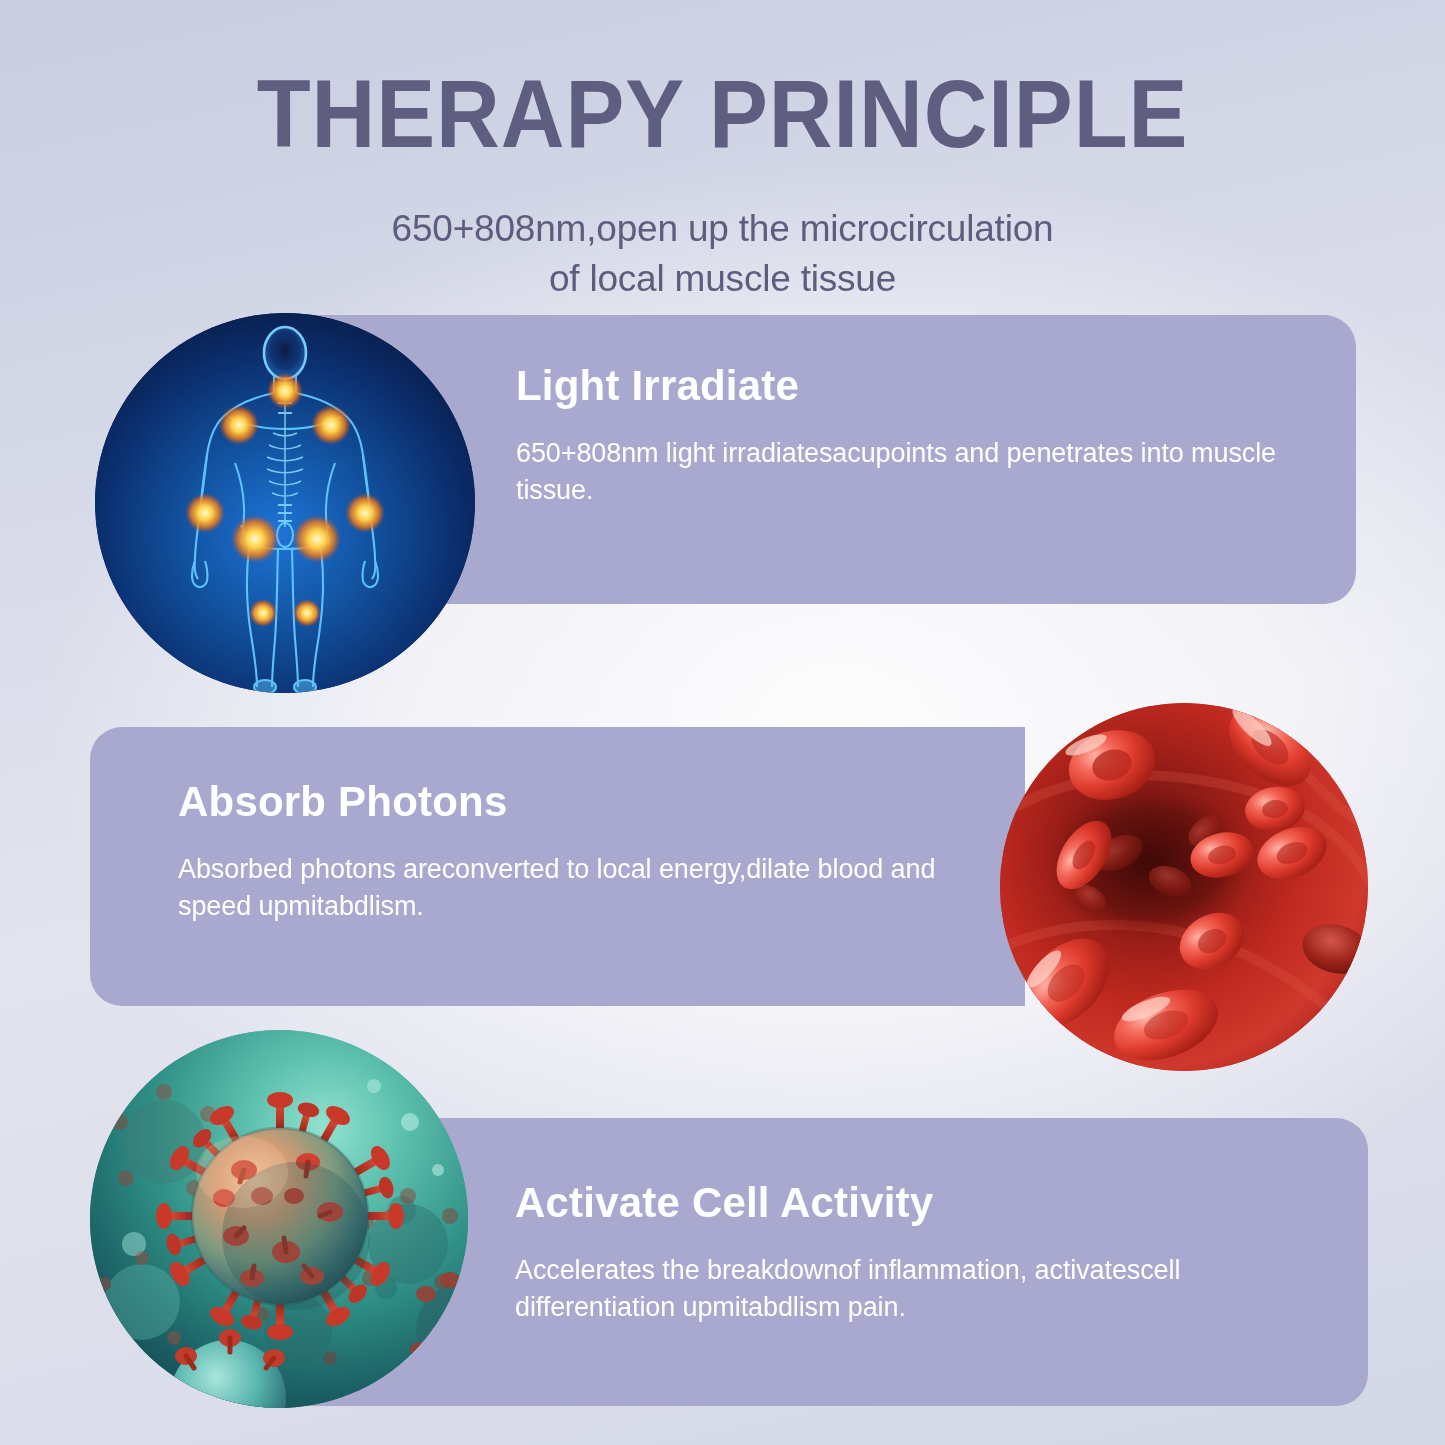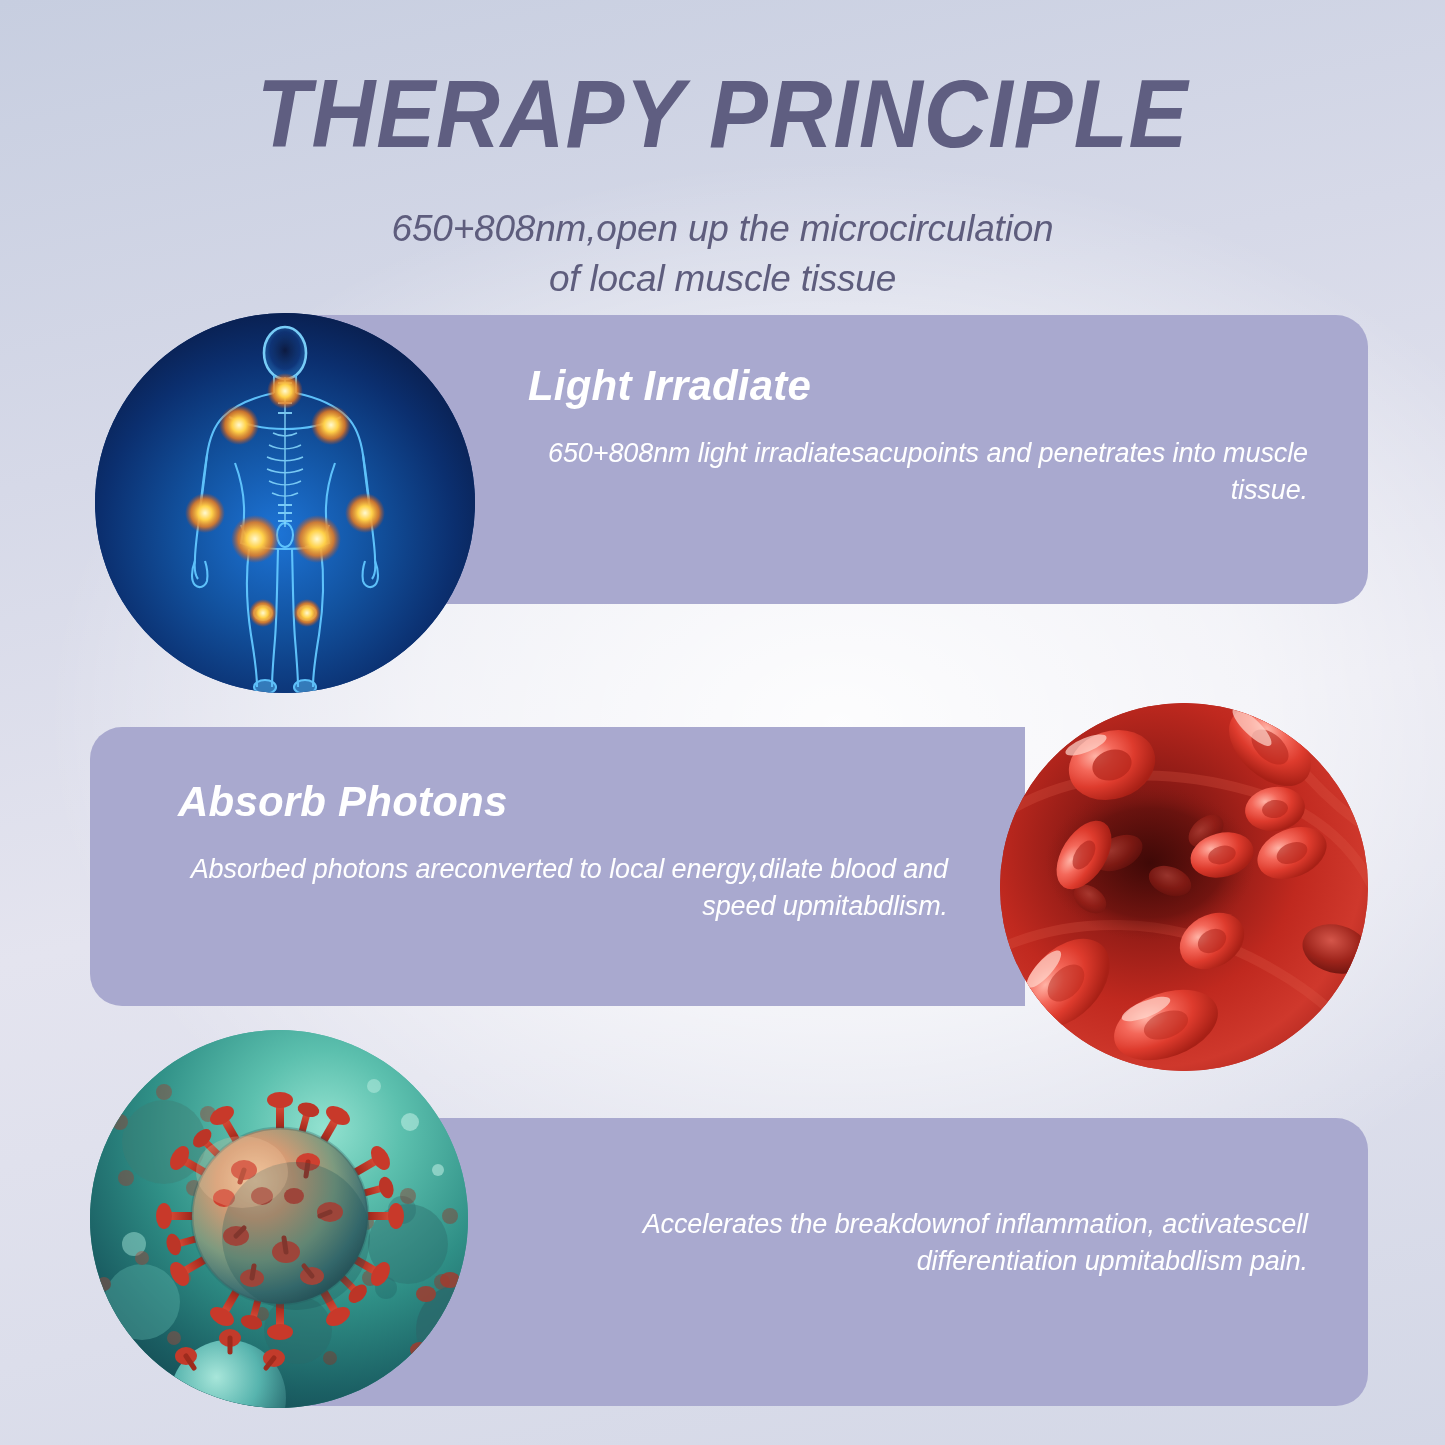--- a/index.html
+++ b/index.html
@@ -14,21 +14,20 @@
   }
 
   #page {
     position: relative;
     width: 1445px;
     height: 1445px;
     background:
       radial-gradient(ellipse 1100px 780px at 58% 50%, rgba(255,255,255,0.92) 0%, rgba(255,255,255,0.62) 38%, rgba(255,255,255,0.0) 72%),
       linear-gradient(168deg, #c7cee0 0%, #d6d9e8 28%, #e4e4ef 55%, #dcdeeb 78%, #d3d7e6 100%);
     overflow: hidden;
-    font-style: italic;
   }
 
   
   .header {
     position: absolute;
     top: 0;
     left: 0;
     width: 1445px;
     text-align: center;
   }
@@ -55,21 +54,21 @@
   }
   .subtitle .sub-line { display: block; }
 
   
   .card {
     position: absolute;
     background: #a9a9cf;
     box-sizing: border-box;
   }
   .card-1 {
-    left: 240px;
+    left: 228px;
     top: 315px;
     width: 1128px;
     height: 289px;
     border-radius: 32px;
     padding: 48px 60px 0 288px;
   }
   .card-2 {
     left: 90px;
     top: 727px;
     width: 935px;
@@ -96,21 +95,20 @@
   }
   .card-body {
     margin: 0;
     padding-top: 26px;
     font-size: 27px;
     line-height: 1.38;
     font-weight: 300;
     color: #ffffff;
     letter-spacing: -0.1px;
     max-width: 790px;
-    text-align: right;
   }
   .card-3 .card-body { max-width: 800px; }
   .card-2 .card-body { max-width: 770px; }
 
   
   .circle {
     position: absolute;
     border-radius: 50%;
     overflow: hidden;
   }
@@ -346,20 +344,21 @@
       <g fill="#ffd9ce" opacity="0.7">
         <ellipse cx="86" cy="42" rx="22" ry="7" transform="rotate(-22 86 42)"></ellipse>
         <ellipse cx="44" cy="266" rx="24" ry="8" transform="rotate(-48 44 266)"></ellipse>
         <ellipse cx="146" cy="306" rx="26" ry="8" transform="rotate(-22 146 306)"></ellipse>
         <ellipse cx="252" cy="24" rx="26" ry="8" transform="rotate(44 252 24)"></ellipse>
       </g>
     </svg>
   </div>
 
   <div class="card card-3">
+    <h2 class="card-heading">Activate Cell Activity</h2>
     <p class="card-body">Accelerates the breakdownof inflammation, activatescell differentiation upmitabdlism pain.</p>
   </div>
 
   <div class="circle circle-virus">
     <svg viewBox="0 0 378 378" preserveAspectRatio="xMidYMid slice">
       <defs>
         <radialGradient id="virusBg" cx="62%" cy="26%" r="85%">
           <stop offset="0%" stop-color="#93e2d0"></stop>
           <stop offset="24%" stop-color="#5cc0ae"></stop>
           <stop offset="55%" stop-color="#2f8f86"></stop>

